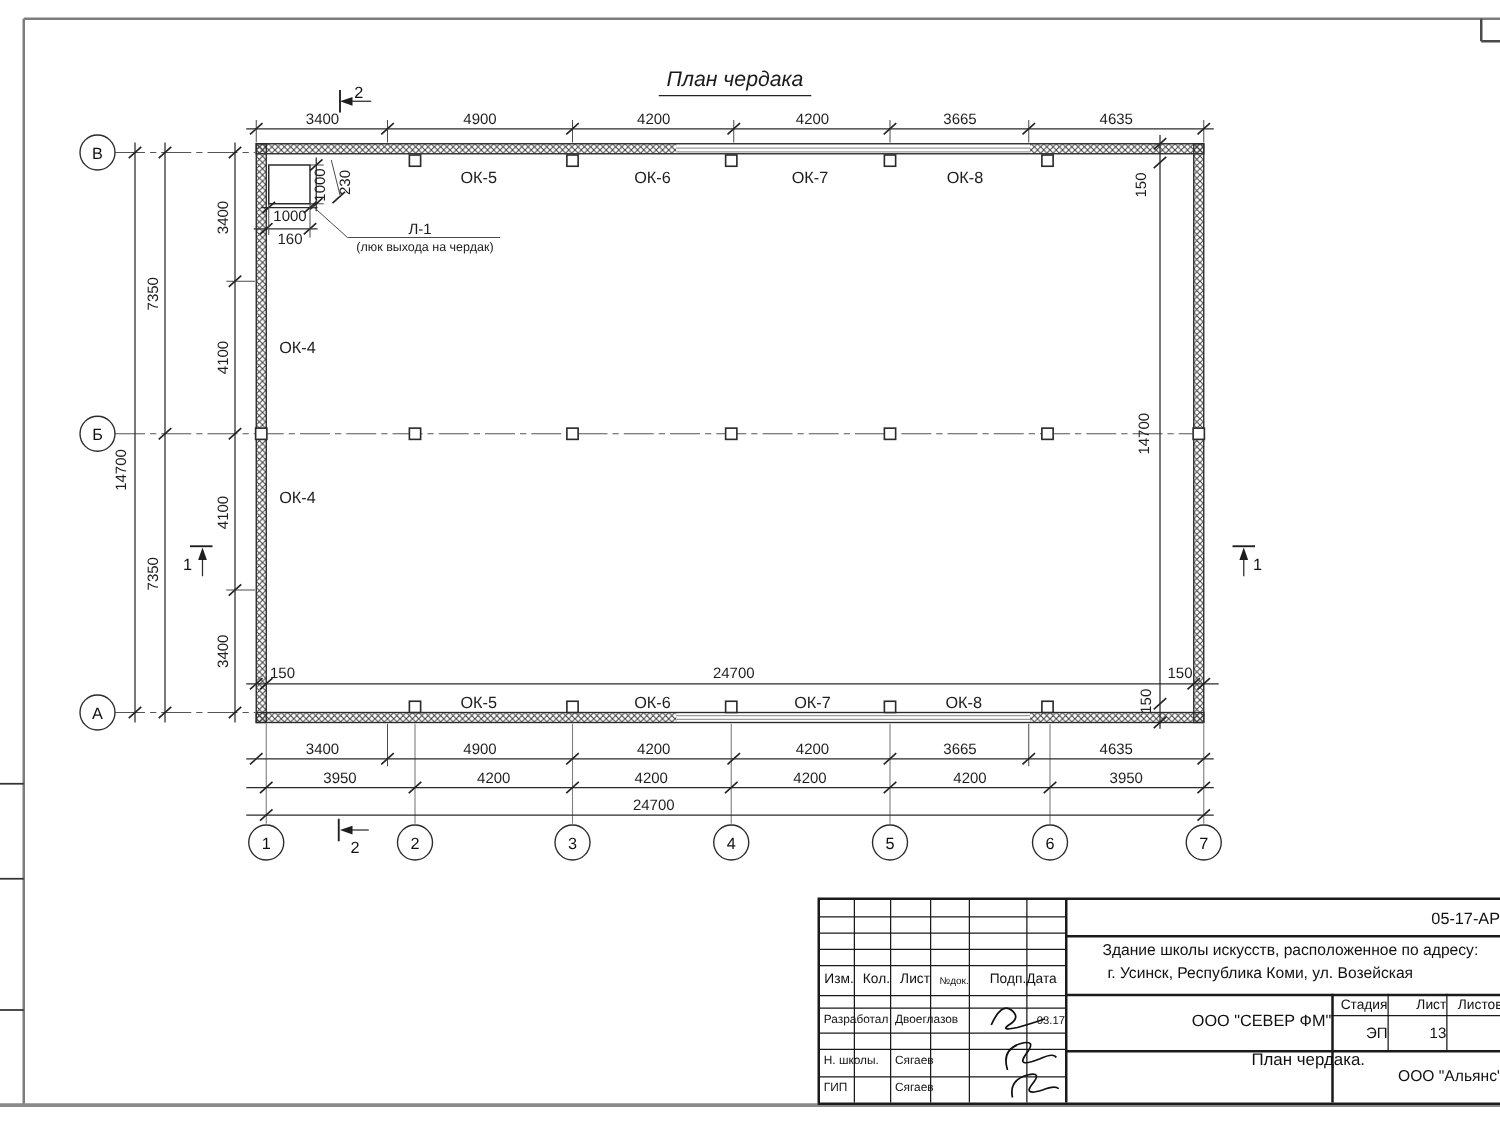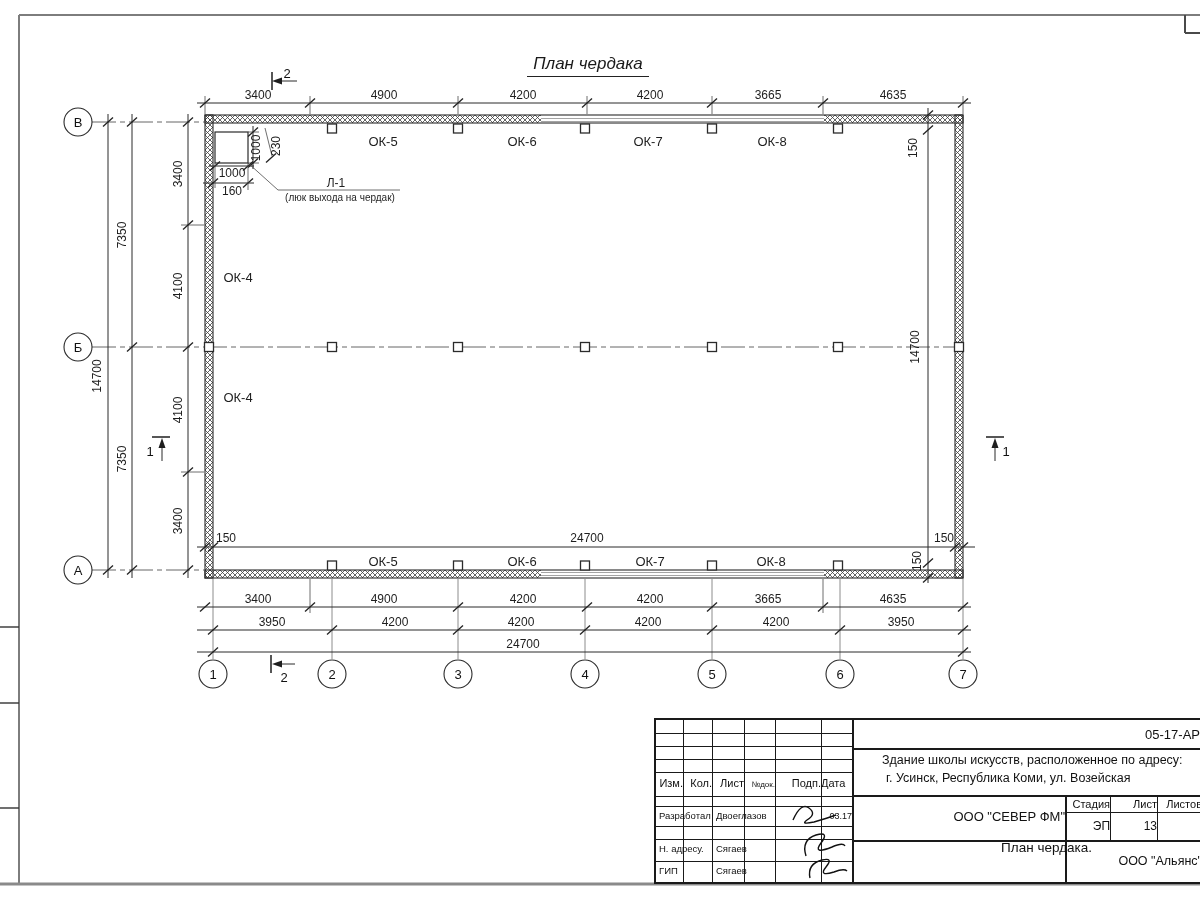--- a/index.html
+++ b/index.html
@@ -340,21 +340,21 @@
   <span class="tb-txt cc" style="left:0;top:57px;width:27px">Изм.</span>
   <span class="tb-txt cc" style="left:27px;top:57px;width:29px">Кол.</span>
   <span class="tb-txt cc" style="left:56px;top:57px;width:32px">Лист</span>
   <span class="tb-txt cc" style="left:88px;top:60px;width:31px;font-size:8px">№док.</span>
   <span class="tb-txt cc" style="left:119px;top:57px;width:46px">Подп.</span>
   <span class="tb-txt cc" style="left:165px;top:57px;width:16px">Дата</span>
 
   <span class="tb-txt" style="left:3px;top:90px;font-size:9.5px">Разработал</span>
   <span class="tb-txt" style="left:60px;top:90px;font-size:9.5px">Двоеглазов</span>
   <span class="tb-txt cc" style="left:165px;top:91px;width:31px;font-size:9px">03.17</span>
-  <span class="tb-txt" style="left:3px;top:123px;font-size:9.5px">Н. адресу.</span>
+  <span class="tb-txt" style="left:3px;top:123px;font-size:9.5px">Н. школы.</span>
   <span class="tb-txt" style="left:60px;top:123px;font-size:9.5px">Сягаев</span>
   <span class="tb-txt" style="left:3px;top:145px;font-size:9.5px">ГИП</span>
   <span class="tb-txt" style="left:60px;top:145px;font-size:9.5px">Сягаев</span>
 
   <span class="tb-txt cc" style="left:196px;top:7px;width:348px;font-size:13px">05-17-АР</span>
   <span class="tb-txt" style="left:226px;top:33px;font-size:12.5px">Здание школы искусств, расположенное по адресу:</span>
   <span class="tb-txt" style="left:230px;top:51px;font-size:12.5px">г. Усинск, Республика Коми, ул. Возейская</span>
   <span class="tb-txt cc" style="left:196px;top:89px;width:213px;font-size:13px">ООО "СЕВЕР ФМ"</span>
   <span class="tb-txt cc" style="left:409px;top:78px;width:45px">Стадия</span>
   <span class="tb-txt cc" style="left:454px;top:78px;width:47px">Лист</span>

